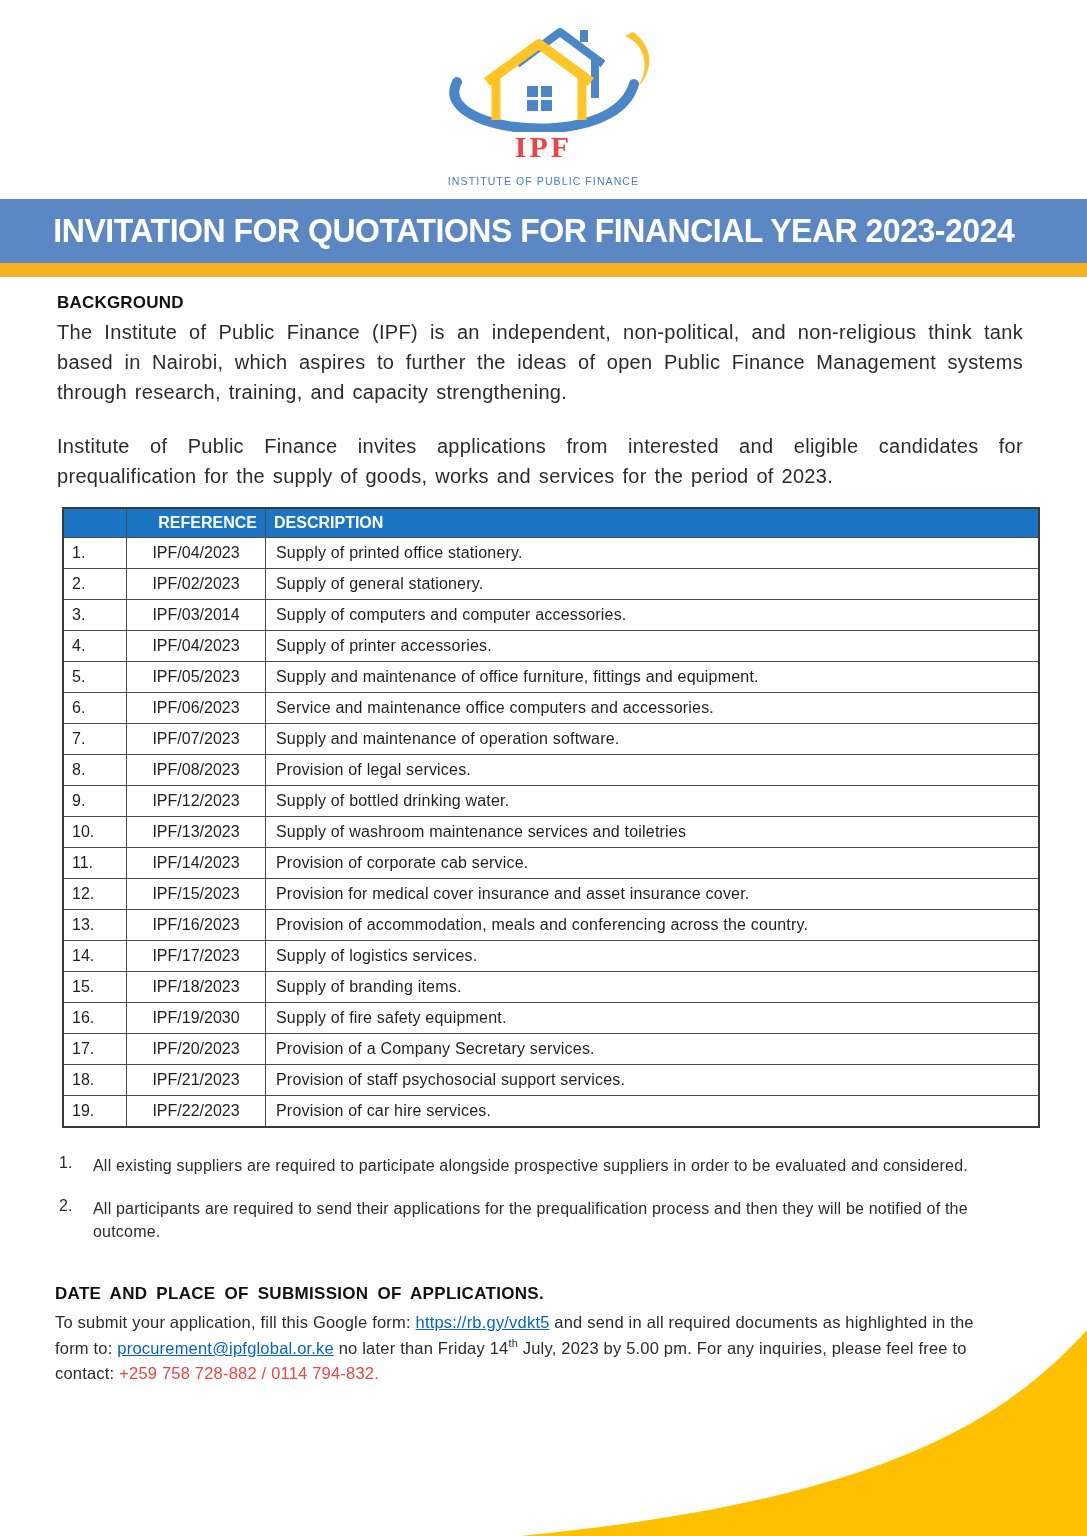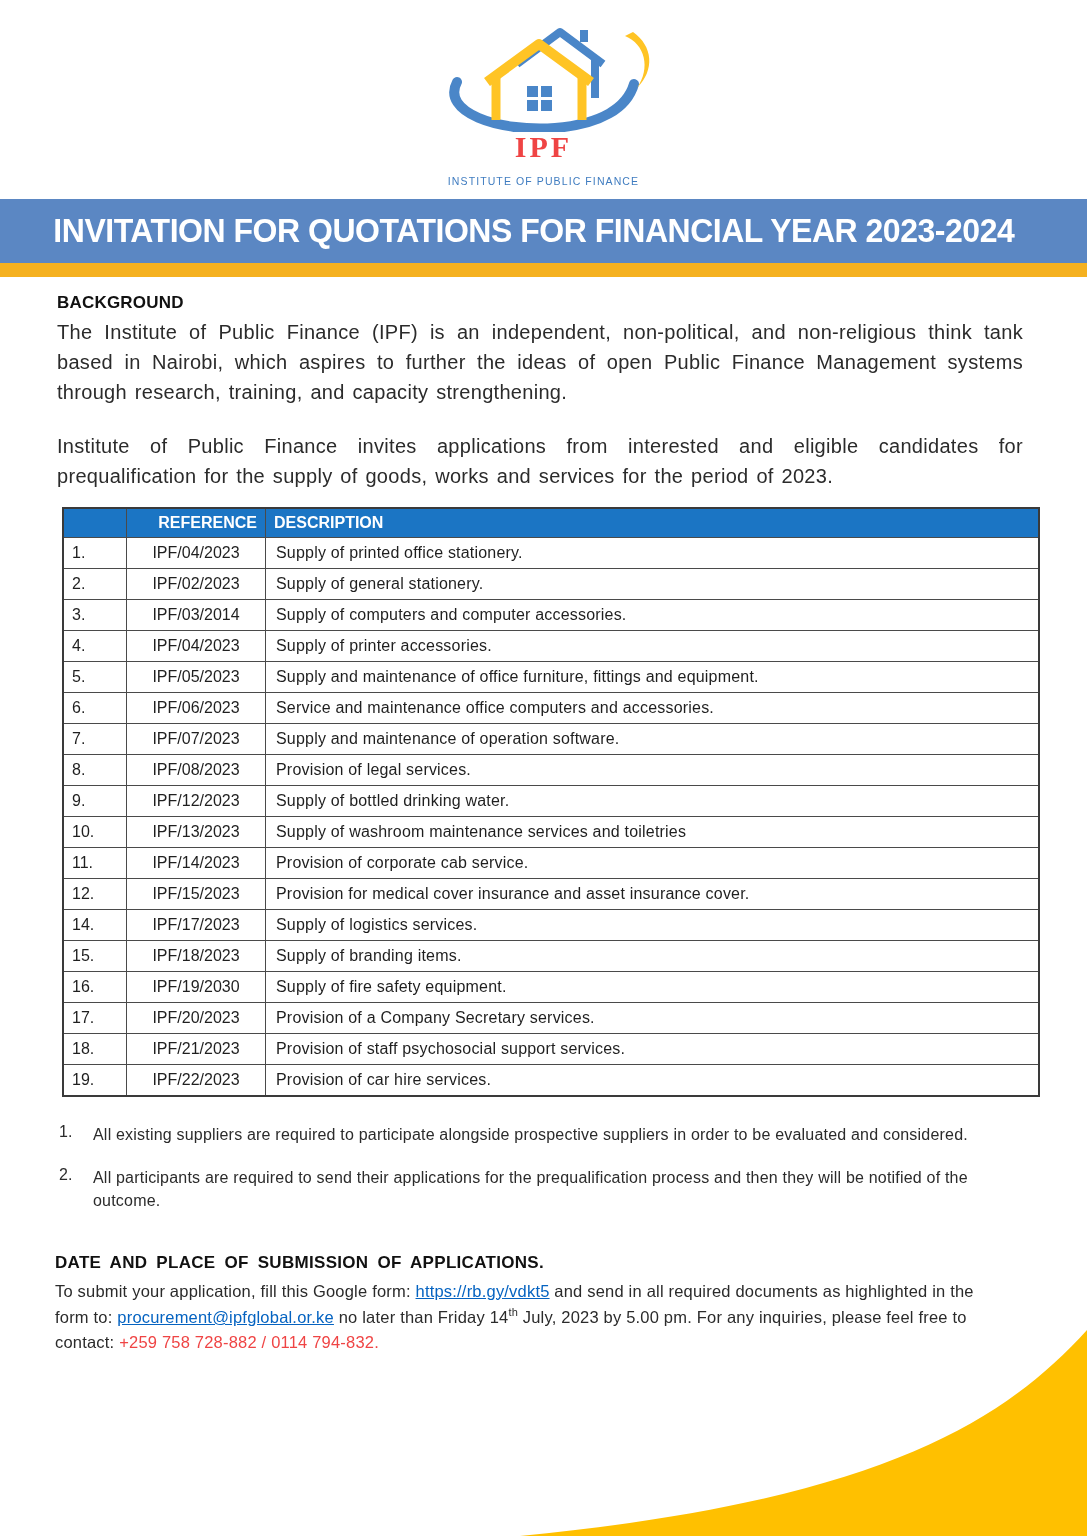--- a/index.html
+++ b/index.html
@@ -187,20 +187,25 @@
             <td class="col-no">11.</td>
             <td class="col-ref">IPF/14/2023</td>
             <td class="col-desc">Provision of corporate cab service.</td>
           </tr>
           <tr>
             <td class="col-no">12.</td>
             <td class="col-ref">IPF/15/2023</td>
             <td class="col-desc">Provision for medical cover insurance and asset insurance cover.</td>
           </tr>
           <tr>
+            <td class="col-no">13.</td>
+            <td class="col-ref">IPF/16/2023</td>
+            <td class="col-desc">Provision of accommodation, meals and conferencing across the country.</td>
+          </tr>
+          <tr>
             <td class="col-no">14.</td>
             <td class="col-ref">IPF/17/2023</td>
             <td class="col-desc">Supply of logistics services.</td>
           </tr>
           <tr>
             <td class="col-no">15.</td>
             <td class="col-ref">IPF/18/2023</td>
             <td class="col-desc">Supply of branding items.</td>
           </tr>
           <tr>

